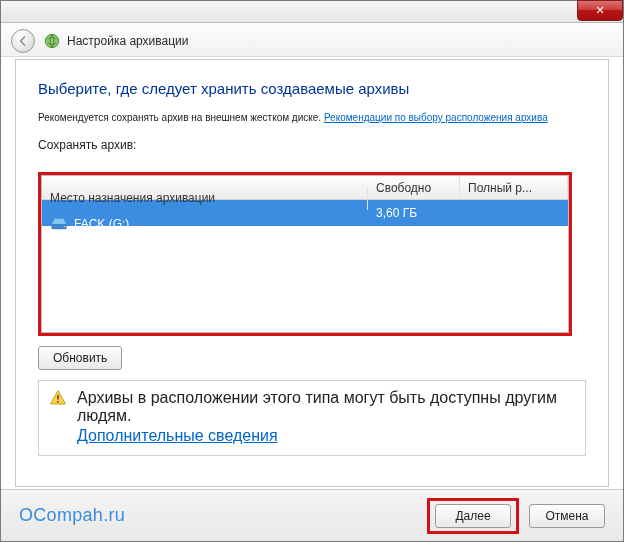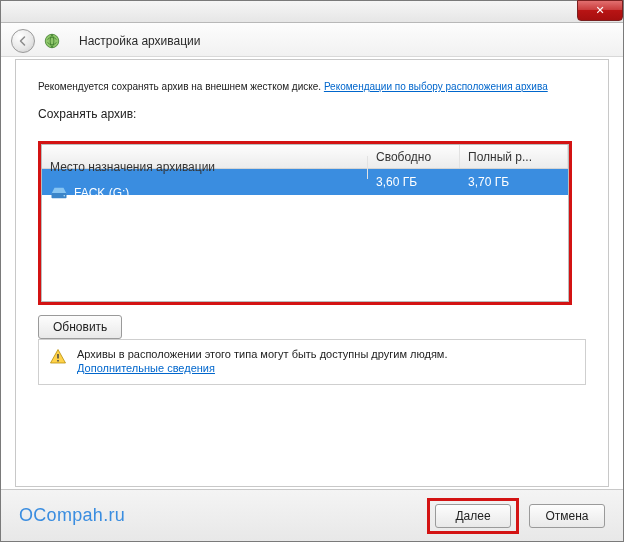--- a/index.html
+++ b/index.html
@@ -40,21 +40,21 @@
   }
   .back-btn {
     width: 24px; height: 24px; border-radius: 50%;
     background: radial-gradient(circle at 35% 30%, #ffffff, #e6e6e6 60%, #c8c8c8);
     border: 1px solid #9a9a9a;
     display: flex; align-items: center; justify-content: center;
     margin-right: 8px;
   }
   .back-btn svg { width: 12px; height: 12px; }
   .globeicon { margin-right: 6px; display: flex; }
-  .header-title { font-size: 12px; color: #2a2a2a; margin-left: 12px; }
+  .header-title { font-size: 12px; color: #2a2a2a; }
 
   
   .content {
     position: absolute; left: 14px; right: 14px; top: 58px; bottom: 54px;
     background: #fff;
     border: 1px solid #c8c8c8;
     padding: 20px 22px 14px 22px;
     overflow: hidden;
   }
   .heading { font-size: 15px; color: #003399; margin-bottom: 14px; }
@@ -96,24 +96,25 @@
   .btn {
     height: 24px; padding: 0 14px;
     background: linear-gradient(#fdfdfd, #e9e9e9);
     border: 1px solid #9a9a9a; border-radius: 3px;
     font-size: 12px; color: #222; cursor: pointer;
     display: inline-flex; align-items: center;
   }
 
   
   .warn {
+    margin-top: 10px;
     border: 1px solid #cfcfcf;
     padding: 8px 10px 10px 10px;
     display: flex; gap: 10px;
-    font-size: 11px; color: #222;
+    font-size: 16px; color: #222;
   }
   .warn-icon { flex: 0 0 18px; }
   .warn-body .link { display: inline-block; margin-top: 2px; }
 
   
   .footer {
     position: absolute; left: 0; right: 0; bottom: 0; height: 52px;
     background: linear-gradient(#f4f4f4, #e8e8e8);
     border-top: 1px solid #c8c8c8;
     display: flex; align-items: center; justify-content: space-between;
@@ -145,20 +146,21 @@
       <svg width="18" height="18" viewBox="0 0 24 24">
         <circle cx="12" cy="12" r="9" fill="#8fc66b" stroke="#3a7a2a" stroke-width="1"></circle>
         <path d="M6 10 Q12 4 18 10 M6 14 Q12 20 18 14" stroke="#3a7a2a" fill="none" stroke-width="1"></path>
         <path d="M12 3 Q7 12 12 21 M12 3 Q17 12 12 21" stroke="#3a7a2a" fill="none" stroke-width="1"></path>
       </svg>
     </span>
     <span class="header-title">Настройка архивации</span>
   </div>
 
   <div class="content">
+    <div class="heading">Выберите, где следует хранить создаваемые архивы</div>
 
     <div class="para">
       <span>Рекомендуется сохранять архив на внешнем жестком диске. </span><span class="link">Рекомендации по выбору расположения архива</span>
     </div>
 
     <div class="label">Сохранять архив:</div>
 
     <div class="table-wrap">
       <div class="table-inner">
         <div class="thead">
@@ -171,21 +173,20 @@
             <span class="drive-icon">
               <svg width="18" height="14" viewBox="0 0 24 18">
                 <path d="M2 10 L6 2 H18 L22 10 Z" fill="#86c4f2"></path>
                 <rect x="2" y="9" width="20" height="7" rx="1" fill="#3b85c9"></rect>
                 <circle cx="19" cy="12.5" r="1" fill="#bfe8ff"></circle>
               </svg>
             </span>
             <span>FACK (G:)</span>
           </div>
           <div class="col col-free">3,60 ГБ</div>
-          <div class="col col-total">3,70 ГБ</div>
         </div>
       </div>
     </div>
 
     <button class="btn">Обновить</button>
 
     <div class="warn">
       <span class="warn-icon">
         <svg width="18" height="18" viewBox="0 0 24 24">
           <path d="M12 2 L22 20 H2 Z" fill="#ffd24a" stroke="#b38800" stroke-width="1"></path>

